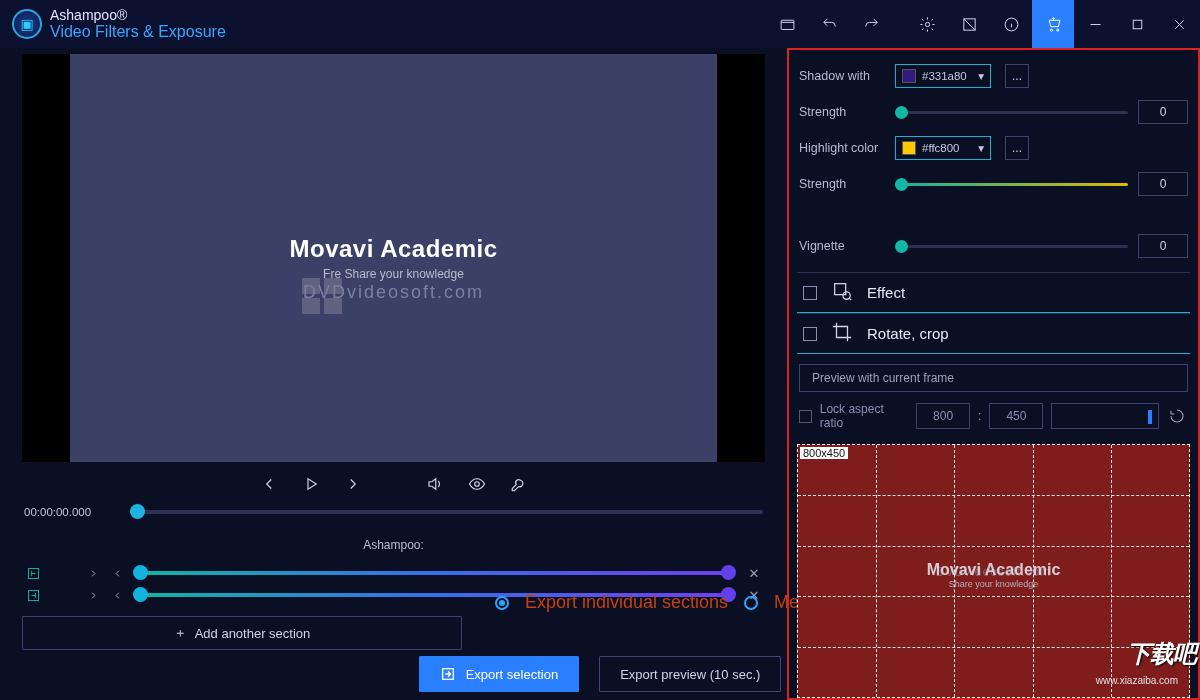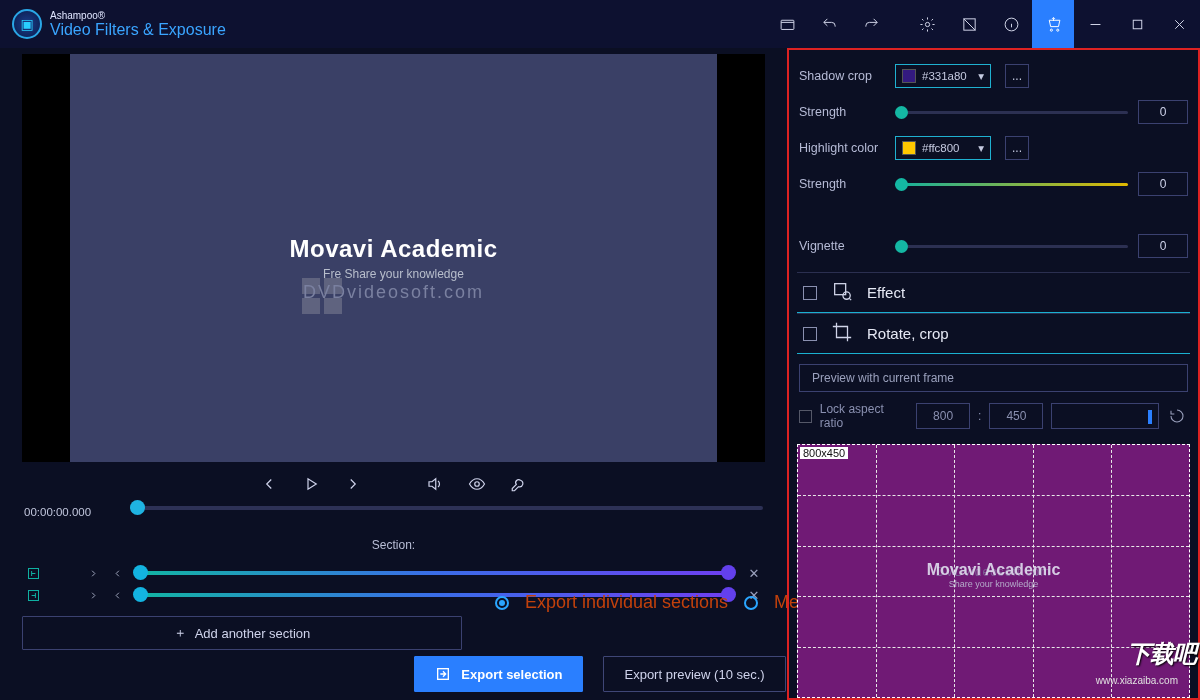--- a/index.html
+++ b/index.html
@@ -2,21 +2,21 @@
 <html><head>
 <meta charset="utf-8">
 <style>
   * { box-sizing: border-box; margin: 0; padding: 0; font-family: "Segoe UI", Arial, sans-serif; }
   body { width: 1200px; height: 700px; background: #0b0f23; color: #c5cae0; overflow: hidden; font-size: 13px; }
 
   
   .titlebar { height: 48px; display: flex; align-items: center; padding-left: 12px; background: #0d1130; }
   .logo-badge { width: 30px; height: 30px; border-radius: 50%; background: radial-gradient(#1b3e8a,#0a1a4a); border: 2px solid #2aa6e6; display:flex; align-items:center; justify-content:center; font-size:14px; color:#29cfff; }
   .brand { margin-left: 8px; }
-  .brand-small { font-size: 10px; color: #e0e6ff; }
+  .brand-small { font-size: 14px; color: #e0e6ff; }
   .brand-big { font-size: 16px; color: #3aa5ff; }
   .titlebar-right { margin-left: auto; display: flex; align-items:center; }
   .tbtn { width: 42px; height: 48px; display:flex; align-items:center; justify-content:center; color:#d0d4e8; cursor:pointer; }
   .tbtn.cart { background: #2a7fff; color:#fff; }
   .tbtn svg { width:17px; height:17px; stroke:#d0d4e8; fill:none; stroke-width:1.4; }
   .tbtn.cart svg { stroke:#fff; }
 
   
   .main { display:flex; height: 652px; }
   .left { width: 787px; display:flex; flex-direction:column; padding: 6px 22px 0 22px; }
@@ -28,21 +28,21 @@
   .wm-big { font-size: 24px; font-weight:600; letter-spacing:0.5px; }
   .wm-sub { font-size: 12px; color:#b8becc; margin-top:4px;}
   .wm-faded { position:absolute; color:#7a80a0; font-size:18px; letter-spacing:2px; }
   .wm-grid { position:absolute; left: 232px; top: 224px; width:44px; height:40px; opacity:.25; }
   .wm-grid .sq { position:absolute; width:18px; height:16px; background:#ccc; }
 
   .player-ctrls { display:flex; justify-content:center; gap:22px; padding:12px 0 8px; }
   .pcbtn { width:20px; height:20px; display:flex; align-items:center; justify-content:center; cursor:pointer; color:#cfd3eb; }
   .pcbtn svg { stroke:#cfd3eb; fill:none; stroke-width:1.6; width:18px; height:18px;}
 
-  .timebar { display:flex; gap:14px; padding: 4px 2px 16px; }
+  .timebar { display:flex; align-items:center; gap:14px; padding: 4px 2px 16px; }
   .timecode { font-size: 11.5px; color:#c1c6dc; width:92px;}
   .tslider { flex:1; height:4px; background:#2d3156; position:relative; border-radius:2px; }
   .tslider-knob { position:absolute; left:0; top:-6px; width:15px; height:15px; background:#1fb3e2; border-radius:50%; }
 
   .section-lbl { text-align:center; font-size:12px; padding:4px 0 10px; color:#b9bed6; }
   .section-row { display:flex; align-items:center; gap:10px; padding:2px 2px; }
   .sicon { width:18px; height:18px; display:flex; align-items:center; justify-content:center; cursor:pointer; }
   .sicon svg { stroke:#0fb0a2; fill:none; stroke-width:1.6; width:15px; height:15px;}
   .chev { width:14px; cursor:pointer; color:#aab; display:flex; align-items:center; justify-content:center; }
   .chev svg{width:11px;height:11px;stroke:#aab0c8;fill:none;stroke-width:2;}
@@ -53,21 +53,21 @@
 
   .add-btn { margin-top:10px; border:1px solid #3b4170; height:34px; display:flex; align-items:center; justify-content:center; gap:8px; cursor:pointer; color:#cfd3eb; font-size:13px; border-radius:1px; width:440px;}
 
   .export-opts { display:flex; align-items:center; gap:16px; position:absolute; left:495px; top:592px;}
   .radio { width:14px; height:14px; border:2px solid #2aa6ff; border-radius:50%; display:inline-flex; align-items:center; justify-content:center; cursor:pointer;}
   .radio.checked::after{content:"";width:6px;height:6px;background:#2aa6ff;border-radius:50%;}
   .radio-lbl { font-size:18px; color:#c2410c; }
 
   .bottombar { position:absolute; left:0; bottom:0; width:1200px; height:52px; display:flex; align-items:center; justify-content:center; gap:20px; }
   .bb-btn { height:36px; padding:0 20px; display:flex; align-items:center; gap:10px; font-size:13px; cursor:pointer; border:1px solid #3f4676; border-radius:1px; color:#cfd3eb;}
-  .bb-btn.primary { background:#2a7fff; border-color:#2a7fff; color:#fff; font-weight:700;}
+  .bb-btn.primary { background:#2a7fff; border-color:#2a7fff; color:#fff; font-weight:400;}
   .bb-btn svg{stroke:#fff;fill:none;width:16px;height:16px;stroke-width:2;}
 
   
   .prop-row { display:flex; align-items:center; gap:10px; padding:6px 2px; font-size:12.5px;}
   .prop-lbl { width:86px; color:#b6bbd6; }
   .color-pick { width:96px; height:24px; border:1px solid #1fb0d0; display:flex; align-items:center; padding:0 6px; gap:6px; cursor:pointer; font-size:11.5px; position:relative;}
   .swatch { width:14px; height:14px; border:1px solid #555;}
   .dd-caret { margin-left:auto; }
   .more-btn { width:24px;height:24px;border:1px solid #3b4170; display:flex;align-items:center;justify-content:center; cursor:pointer; margin-left:4px; font-size:12px;}
   .pslider { flex:1; height:3px; background:#2c3052; position:relative; border-radius:2px;}
@@ -82,21 +82,21 @@
 
   .sub-btn { height:28px; border:1px solid #3b4170; padding:0 12px; display:inline-flex; align-items:center; font-size:12px; color:#9aa0bc; cursor:pointer; margin:10px 2px 8px;}
   .lock-row { display:flex; align-items:center; gap:8px; padding:2px 2px 10px; font-size:12px; color:#8a90b0;}
   .lock-row .chk2{width:13px;height:13px;border:1.5px solid #555868;}
   .dim-input{ width:54px; height:26px; border:1px solid #3b4170; background:transparent; color:#8a90b0; text-align:center; font-size:12px;}
   .unit-box { width:110px; height:26px; border:1px solid #3b4170; position:relative;}
   .unit-box::after{content:"";position:absolute;right:6px;top:6px;width:4px;height:14px;background:#2a7fff;}
   .undo-btn { width:22px;height:22px; cursor:pointer; display:flex;align-items:center;justify-content:center;}
   .undo-btn svg{stroke:#9aa0bc;fill:none;width:16px;height:16px;stroke-width:1.6;}
 
-  .crop-preview { flex:1; background:#701a75; position:relative; margin-top:4px; border:1px dashed #fff; }
+  .crop-preview { flex:1; background:#7f1d1d; position:relative; margin-top:4px; border:1px dashed #fff; }
   .crop-preview .gline-h{position:absolute;left:0;right:0;border-top:1px dashed #e8e8e8;}
   .crop-preview .gline-v{position:absolute;top:0;bottom:0;border-left:1px dashed #e8e8e8;}
   .crop-dim { position:absolute; left:2px; top:2px; background:#fff; color:#111; font-size:11px; padding:0 3px;}
   .crop-wm{position:absolute; left:50%; top:46%; transform:translateX(-50%); color:#e6e9f5; font-size:16px; font-weight:600; opacity:.85; text-align:center;}
   .crop-wm small{display:block;font-size:9px;font-weight:400;color:#c0c4d8;}
   .crop-faded{position:absolute;left:50%;top:46%;transform:translate(-50%,4px);color:#888ca8;font-size:12px;letter-spacing:1px;opacity:.6;}
 
   .watermark-dl{position:absolute;right:4px;bottom:30px;color:#fff;font-size:24px;font-weight:900;text-shadow:1px 1px 2px #000;font-style:italic;letter-spacing:-1px;}
   .watermark-url{position:absolute;right:22px;bottom:14px;color:#e0e0e0;font-size:10px;}
 </style>
@@ -226,21 +226,21 @@
         </div>
     </div>
 
     <div class="timebar">
       <div class="timecode">00:00:00.000</div>
       <div class="tslider">
           <div class="tslider-knob"></div>
         </div>
     </div>
 
-    <div class="section-lbl">Section:</div>
+    <div class="section-lbl">Ashampoo:</div>
 
     <div class="section-row">
       <div class="sicon">
           <svg viewBox="0 0 24 24">
             <rect x="4" y="4" width="16" height="16"></rect>
             <path d="M9 8v8M9 12h6"></path>
           </svg>
         </div>
       <div style="width:24px"></div>
       <div class="chev">
@@ -293,21 +293,21 @@
     <div class="export-opts">
       <span class="radio checked"></span>
       <span class="radio-lbl">Export individual sections</span>
       <span class="radio"></span>
       <span class="radio-lbl">Merge sections</span>
     </div>
   </div>
 
   <div class="right">
     <div class="prop-row">
-      <div class="prop-lbl">Shadow crop</div>
+      <div class="prop-lbl">Shadow with</div>
       <div class="color-pick">
         <span class="swatch" style="background:#331a80"></span>
         <span>#331a80</span>
         <span class="dd-caret">▾</span>
       </div>
       <div class="more-btn">...</div>
     </div>
     <div class="prop-row">
       <div class="prop-lbl">Strength</div>
       <div class="pslider">

